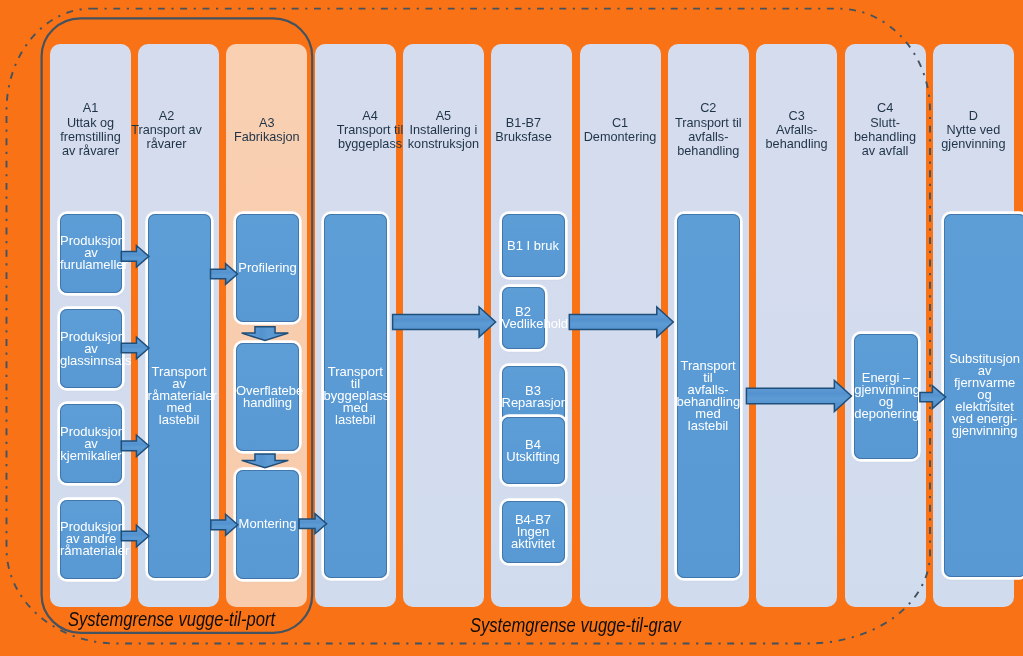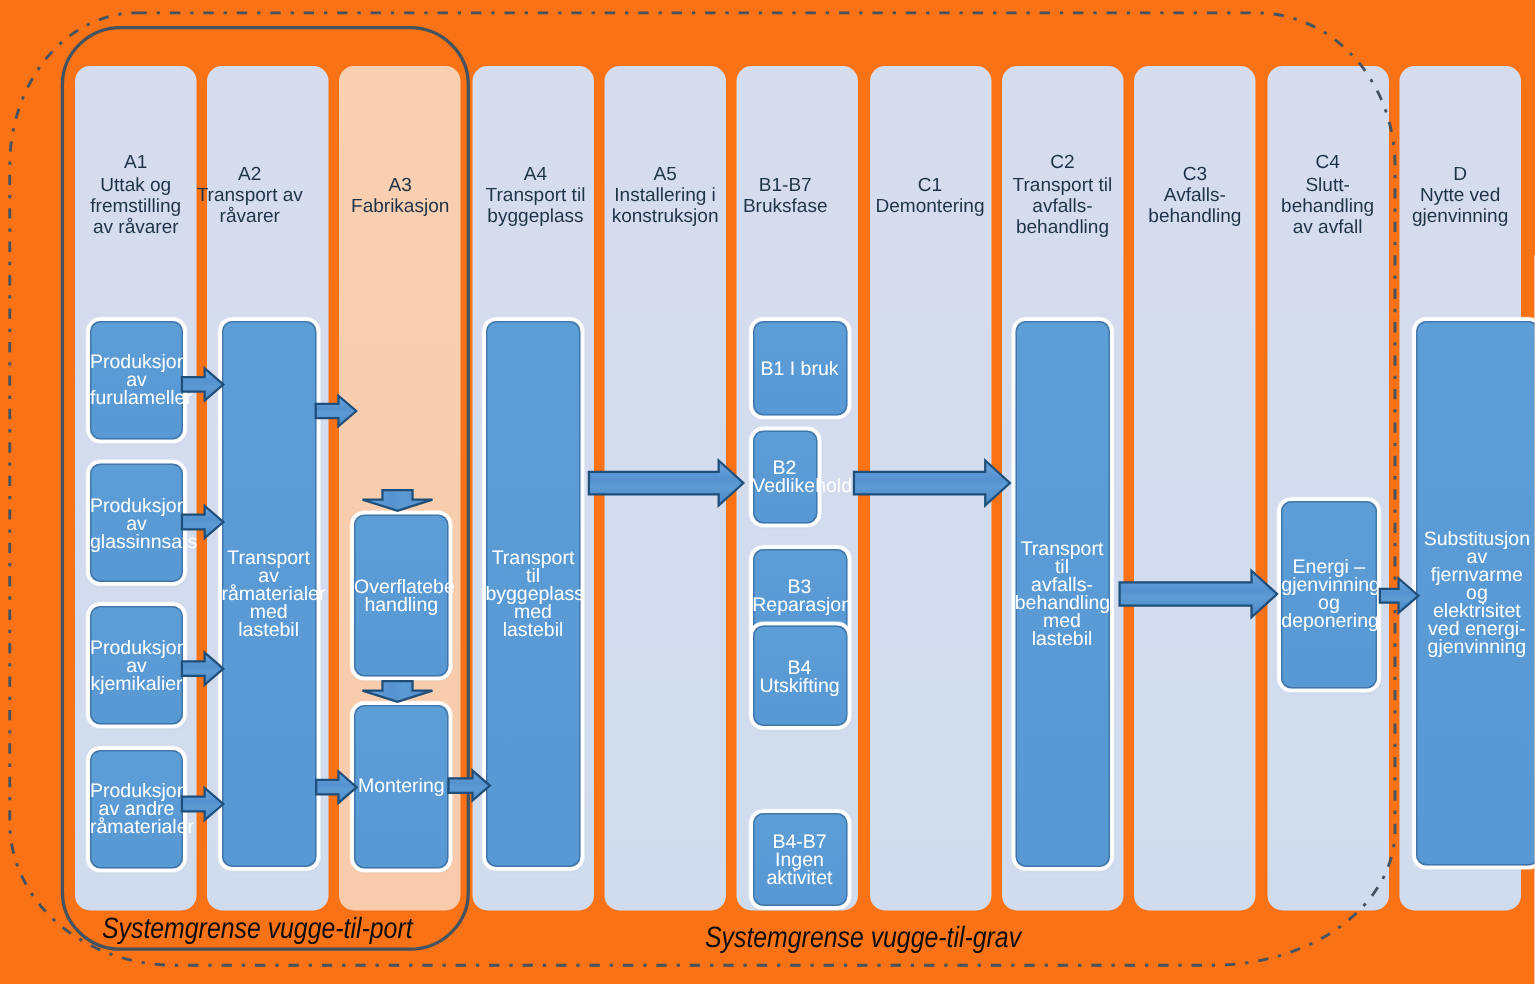--- a/index.html
+++ b/index.html
@@ -57,21 +57,21 @@
 
   <div class="col-head" style="left:50px;width:81px">
       <span class="ht">A1<br>Uttak og<br>fremstilling<br>av råvarer</span>
     </div>
   <div class="col-head" style="left:126px;width:81px">
       <span class="ht">A2<br>Transport av<br>råvarer</span>
     </div>
   <div class="col-head" style="left:226.3px;width:81px">
       <span class="ht">A3<br>Fabrikasjon</span>
     </div>
-  <div class="col-head" style="left:307px;width:100px">
+  <div class="col-head" style="left:320px;width:100px">
       <span class="ht">A4<br>Transport til<br>byggeplass</span>
     </div>
   <div class="col-head" style="left:402.9px;width:81px">
       <span class="ht">A5<br>Installering i<br>konstruksjon</span>
     </div>
   <div class="col-head" style="left:483px;width:81px">
       <span class="ht">B1-B7<br>Bruksfase</span>
     </div>
   <div class="col-head" style="left:579.5px;width:81px">
       <span class="ht">C1<br>Demontering</span>
@@ -99,20 +99,23 @@
       <span class="bt">Produksjon<br>av<br>kjemikalier</span>
     </div>
   <div class="bx" style="left:60px;top:499.6px;width:62px;height:79px">
       <span class="bt">Produksjon<br>av andre<br>råmaterialer</span>
     </div>
 
   <div class="bx" style="left:147.6px;top:214.3px;width:63px;height:364px">
       <span class="bt">Transport av<br>råmaterialer<br>med lastebil</span>
     </div>
 
+  <div class="bx" style="left:236px;top:213.7px;width:63px;height:108.4px">
+      <span class="bt">Profilering</span>
+    </div>
   <div class="bx" style="left:236px;top:470.3px;width:63px;height:108.4px">
       <span class="bt">Montering</span>
     </div>
   <div class="bx" style="left:236px;top:342.5px;width:63px;height:108.4px">
       <span class="bt">Overflatebe<br>handling</span>
     </div>
 
   <div class="bx" style="left:323.6px;top:214.1px;width:63.5px;height:364px">
       <span class="bt">Transport til<br>byggeplass<br>med lastebil</span>
     </div>
@@ -122,21 +125,21 @@
     </div>
   <div class="bx" style="left:501.5px;top:287px;width:43px;height:62.3px">
       <span class="bt">B2<br>Vedlikehold</span>
     </div>
   <div class="bx" style="left:501.5px;top:365.7px;width:63px;height:62.3px">
       <span class="bt">B3<br>Reparasjon</span>
     </div>
   <div class="bx" style="left:501.5px;top:417px;width:63px;height:67px">
       <span class="bt">B4<br>Utskifting</span>
     </div>
-  <div class="bx" style="left:501.5px;top:542px;width:63px;height:62.3px">
+  <div class="bx" style="left:501.5px;top:501px;width:63px;height:62.3px">
       <span class="bt">B4-B7 Ingen<br>aktivitet</span>
     </div>
 
   <div class="bx" style="left:676.5px;top:213.5px;width:63px;height:364.2px">
       <span class="bt">Transport til<br>avfalls-<br>behandling<br>med lastebil</span>
     </div>
 
   <div class="bx" style="left:854.2px;top:333.5px;width:63.5px;height:125px">
       <span class="bt">Energi –<br>gjenvinning<br>og<br>deponering</span>
     </div>

